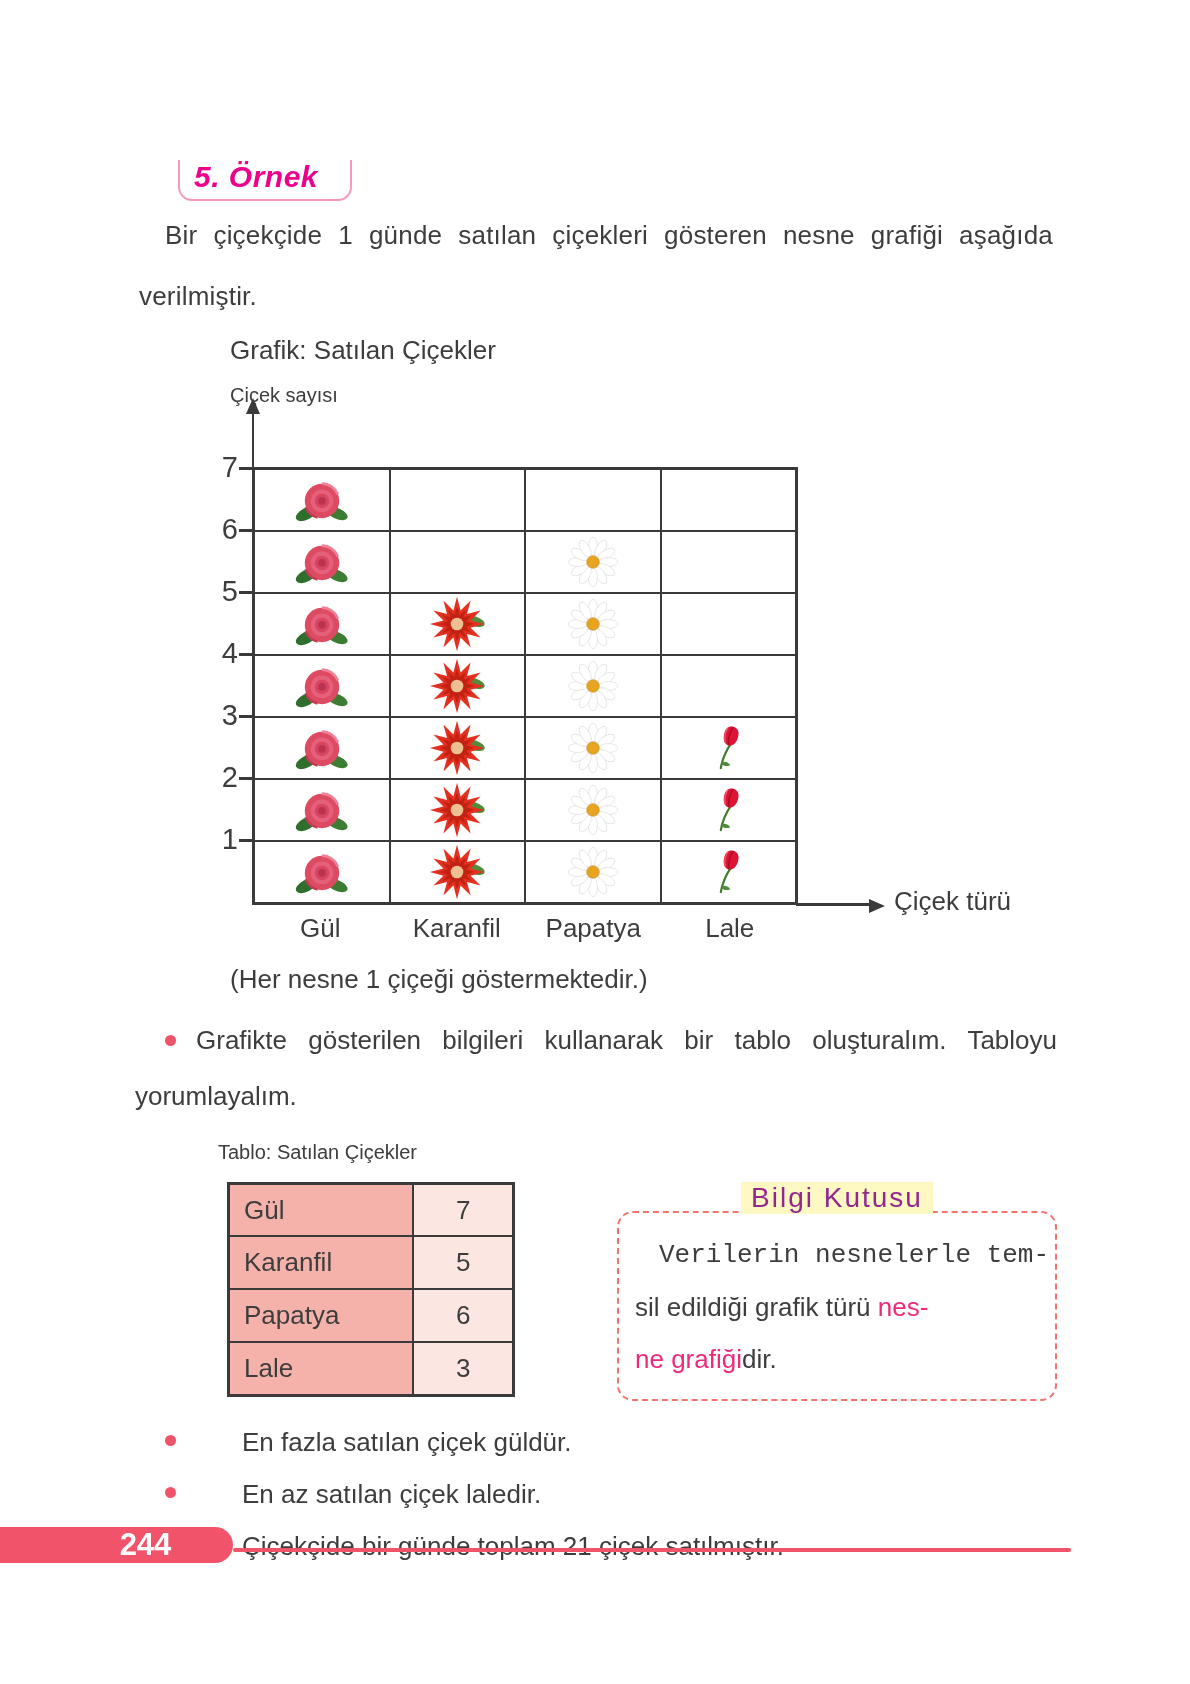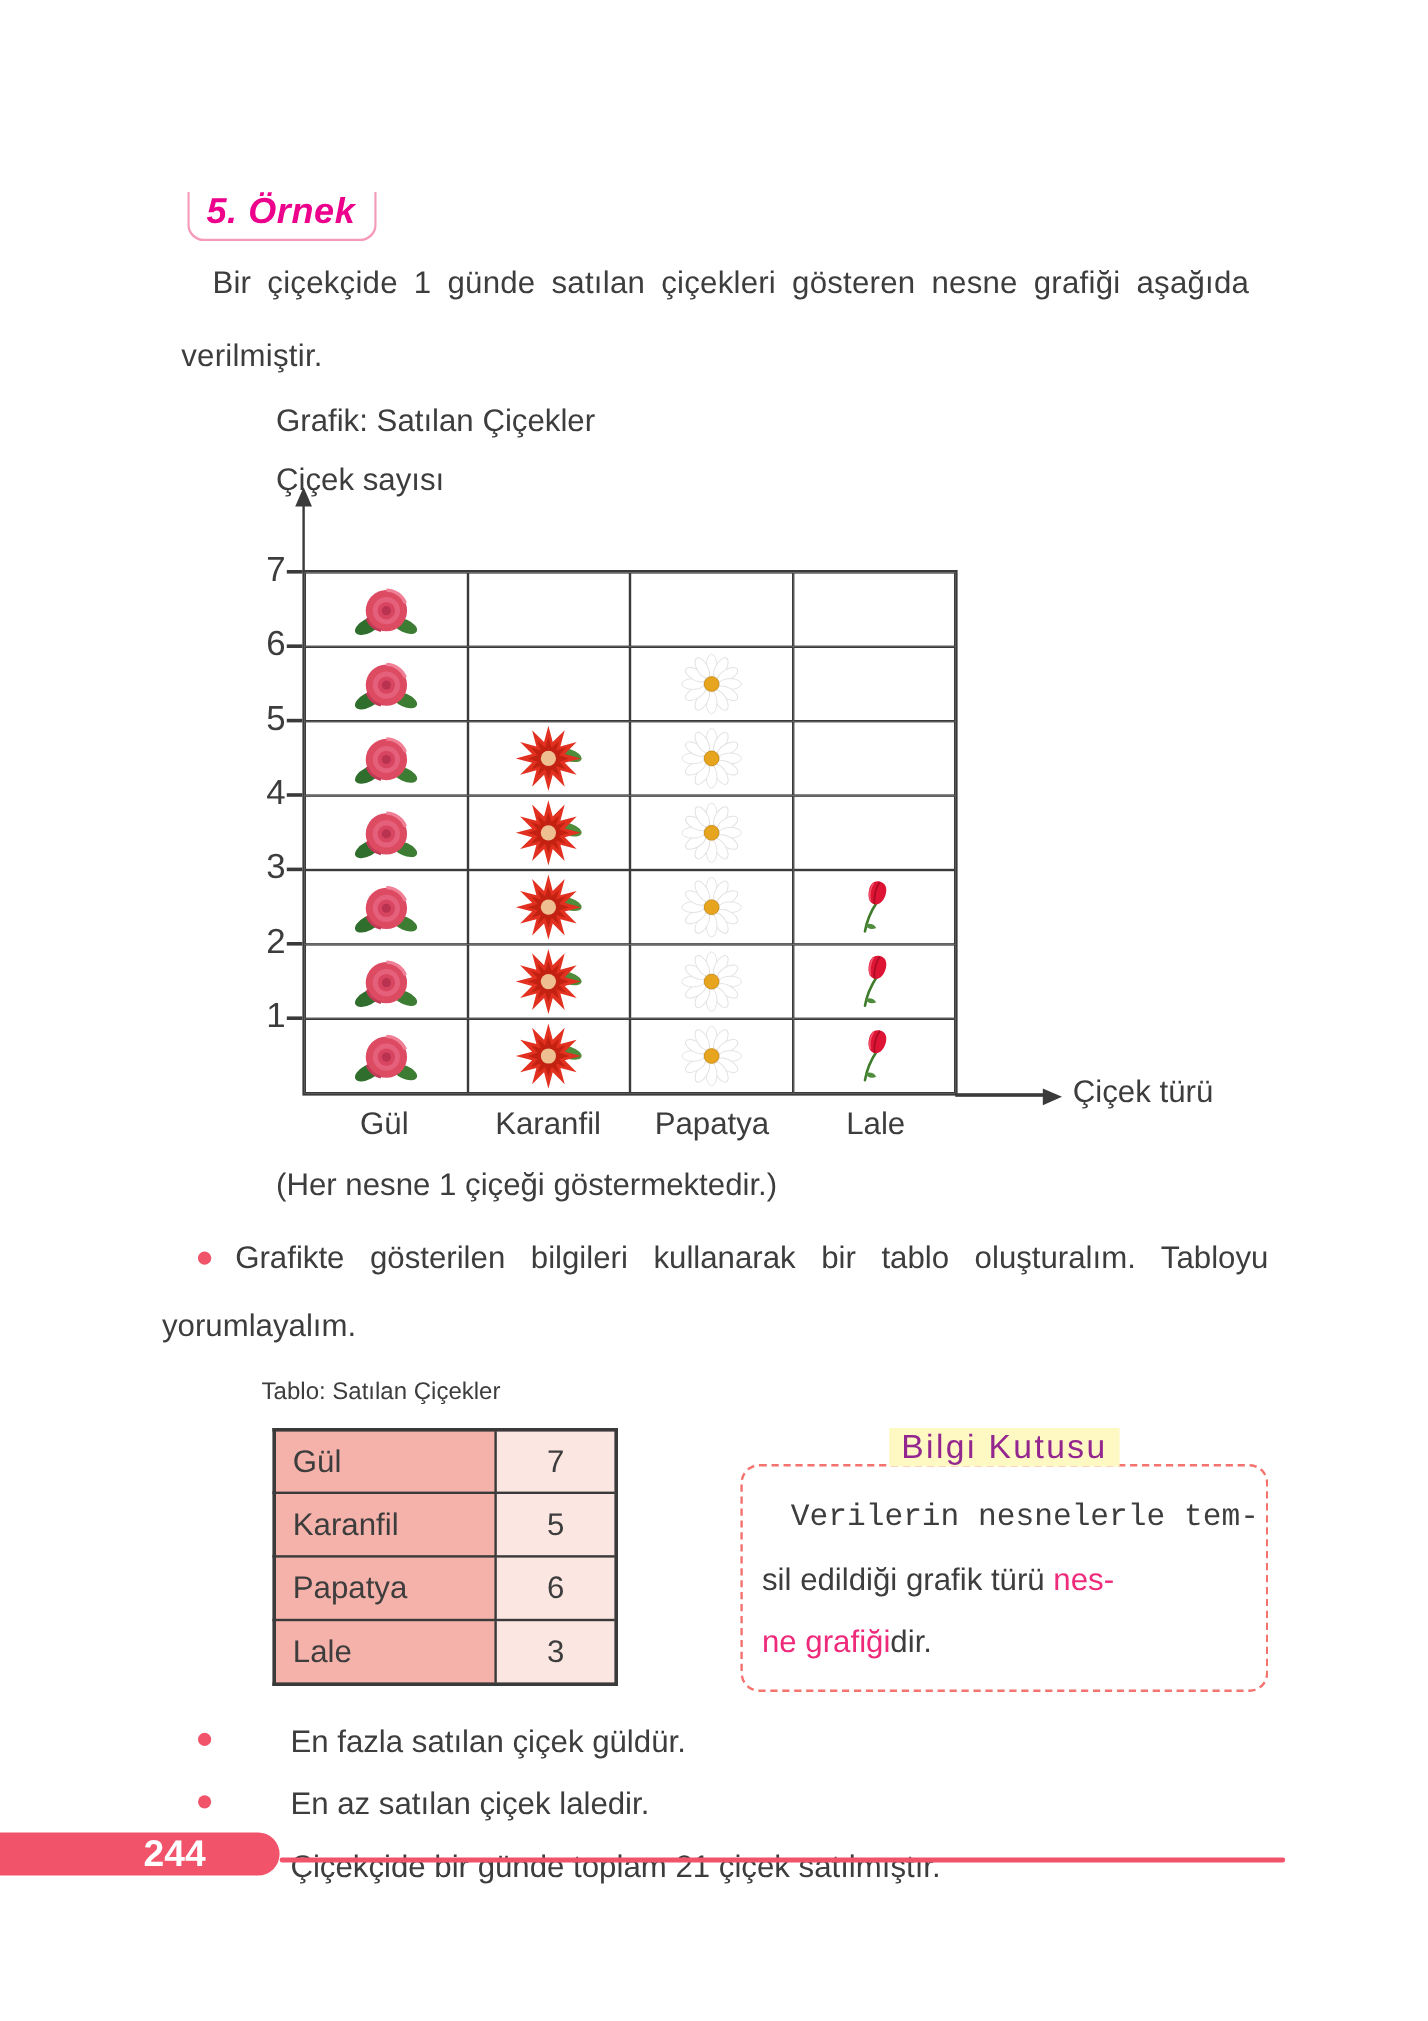--- a/index.html
+++ b/index.html
@@ -14,29 +14,29 @@
     --bracket:#f59ab8;
   }
   *{box-sizing:border-box;}
   body{
     margin:0;width:1190px;height:1684px;background:#ffffff;position:relative;overflow:hidden;
     font-family:"Liberation Sans","DejaVu Sans",sans-serif;color:#3d3d3d;
   }
   .content{position:absolute;left:135px;top:160px;width:922px;}
 
   
-  .example-tab{display:inline-block;margin-left:21px;padding:0 16px 5px 14px;
+  .example-tab{display:inline-block;margin-left:43px;padding:0 32px 5px 14px;
     border:2.5px solid var(--bracket);border-top:none;border-radius:0 0 14px 14px;}
   .example-label{color:var(--magenta);font-weight:bold;font-style:italic;font-size:30px;letter-spacing:.5px;}
 
-  .intro{font-size:26px;line-height:2.35;text-align:justify;text-indent:26px;margin:4px 16px 0;letter-spacing:.2px;}
+  .intro{font-size:26px;line-height:2.35;text-align:justify;text-indent:26px;margin:4px 4px 0;letter-spacing:.2px;}
 
   .graph-heading{margin:8px 0 0 95px;font-size:26px;}
   .bold{font-weight:normal;}
-  .y-axis-title{margin:18px 0 0 95px;font-size:26px;}
+  .y-axis-title{margin:18px 0 0 95px;font-size:20px;}
 
   
   .graph-area{position:relative;margin:60px 0 0 117px;width:546px;}
   .grid{display:grid;grid-template-columns:repeat(4,1fr);grid-auto-rows:62px;
     border:2.5px solid var(--border-dark);position:relative;width:100%;}
   .cell{border:1px solid var(--border-dark);display:flex;align-items:center;justify-content:center;overflow:visible;}
   .flower{width:58px;height:58px;}
   .flower.f-daisy-icon{width:52px;height:52px;}
   .flower.f-tulip-icon{width:46px;height:58px;}
   .ylab{position:absolute;left:-48px;width:32px;text-align:right;font-size:29px;color:#3d3d3d;line-height:1;}

